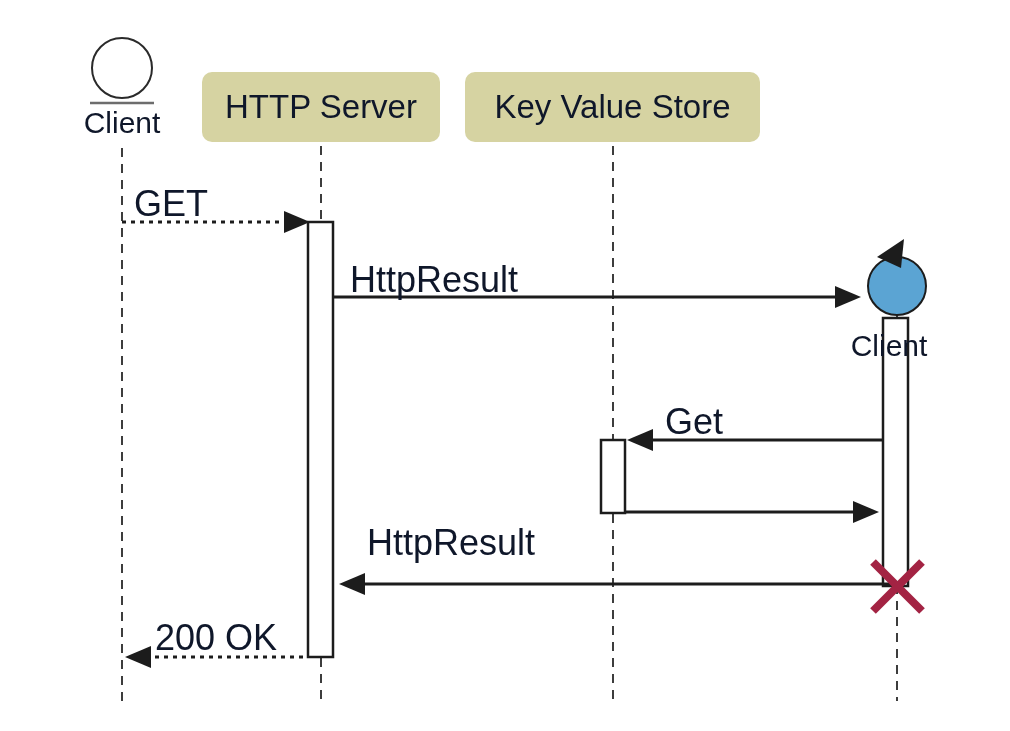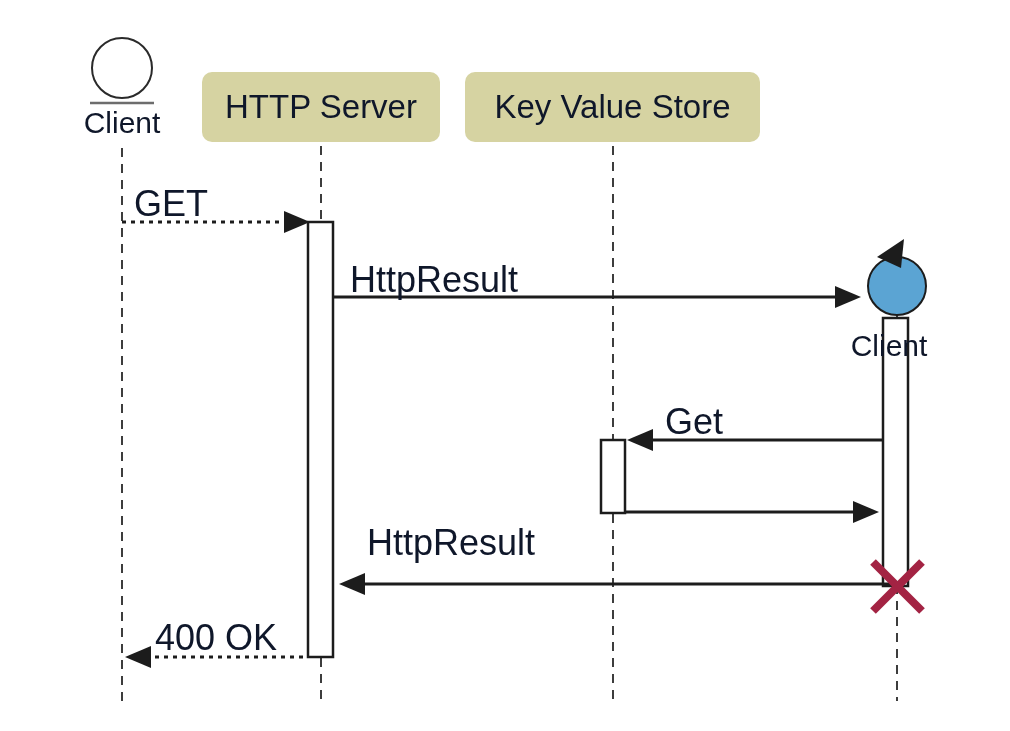--- a/index.html
+++ b/index.html
@@ -87,15 +87,15 @@
 
   <div class="lbl msg-lbl" style="left:134px; top:184px;">GET</div>
 
   <div class="lbl msg-lbl" style="left:350px; top:260px;">HttpResult</div>
 
   <div class="lbl msg-lbl" style="left:644px; top:402px; width:100px; text-align:center;">Get</div>
 
 
   <div class="lbl msg-lbl" style="left:367px; top:523px;">HttpResult</div>
 
-  <div class="lbl msg-lbl" style="left:155px; top:618px;">400 OK</div>
+  <div class="lbl msg-lbl" style="left:155px; top:618px;">200 OK</div>
 
 </div>
 
 </body></html>

